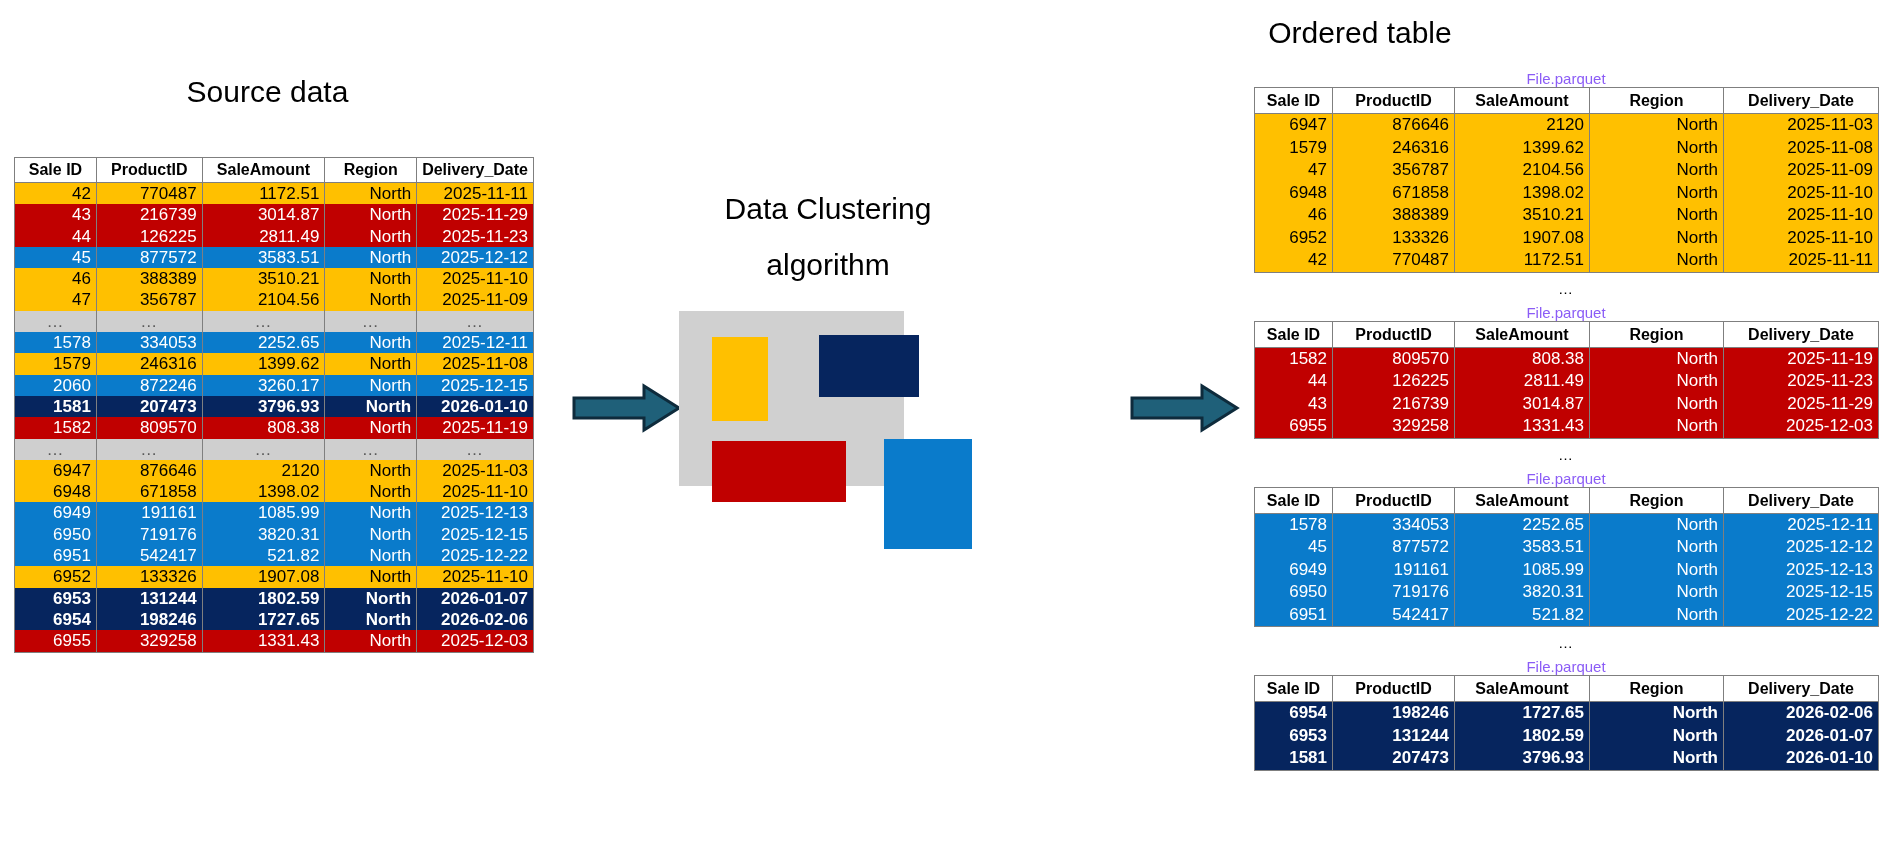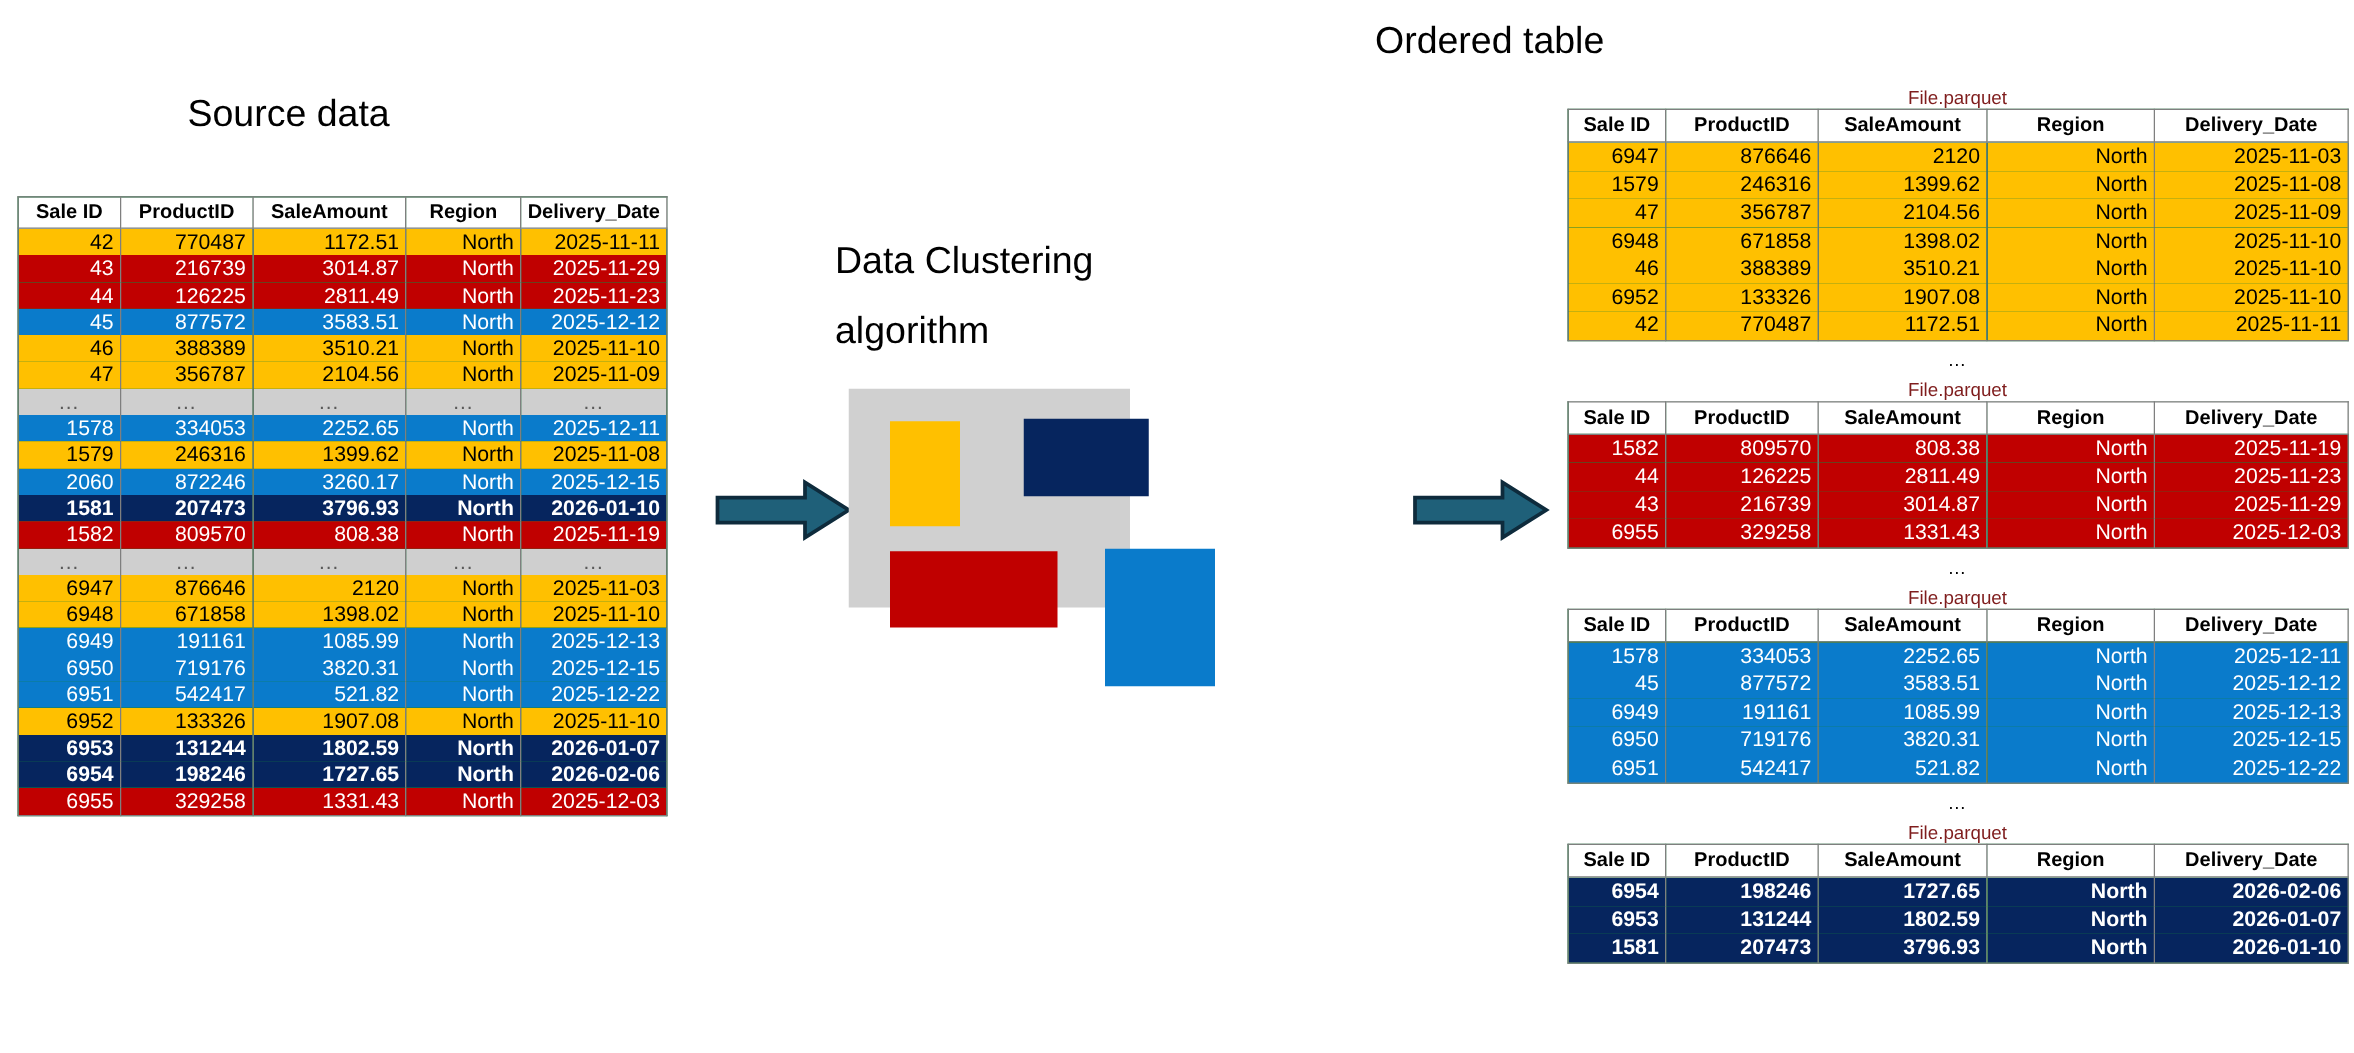--- a/index.html
+++ b/index.html
@@ -6,29 +6,29 @@
   body{
     width:1883px;height:842px;background:#ffffff;
     font-family:"Liberation Sans",sans-serif;
     position:relative;overflow:hidden;
   }
   .abs{position:absolute;}
 
   
   .heading{
     font-size:30px;color:#000;font-weight:400;
-    white-space:nowrap;
+    text-align:center;white-space:nowrap;
   }
 
   
   table.dt{
     border-collapse:collapse;
     table-layout:fixed;
     font-size:17px;
-    background:#15803d;
+    background:#be185d;
   }
   table.dt th{
     background:#ffffff;color:#000;font-weight:bold;
     text-align:center;
     border:1px solid #7f7f7f;
     padding:2px 5px;
     white-space:nowrap;
   }
   table.dt td{
     border-left:1px solid #7f7f7f;
@@ -55,21 +55,21 @@
   #source-table col.c2{width:110px;}
   #source-table col.c3{width:127px;}
   #source-table col.c4{width:98px;}
   #source-table col.c5{width:99px;}
   #source-table td{height:19.3px;line-height:19.3px;}
   #source-table th{height:20px;line-height:20px;font-size:16px;}
 
   
   .ord-wrap{width:624px;}
   .file-label{
-    font-size:15px;color:#7f1d1d;text-align:center;
+    font-size:15px;color:#8b5cf6;text-align:center;
     font-family:"Liberation Sans",sans-serif;
     line-height:17px;
   }
   table.ord{width:624px;}
   table.ord col.c1{width:78px;}
   table.ord col.c2{width:122px;}
   table.ord col.c3{width:135px;}
   table.ord col.c4{width:134px;}
   table.ord col.c5{width:155px;}
   table.ord th{height:21px;line-height:21px;font-size:16px;}

